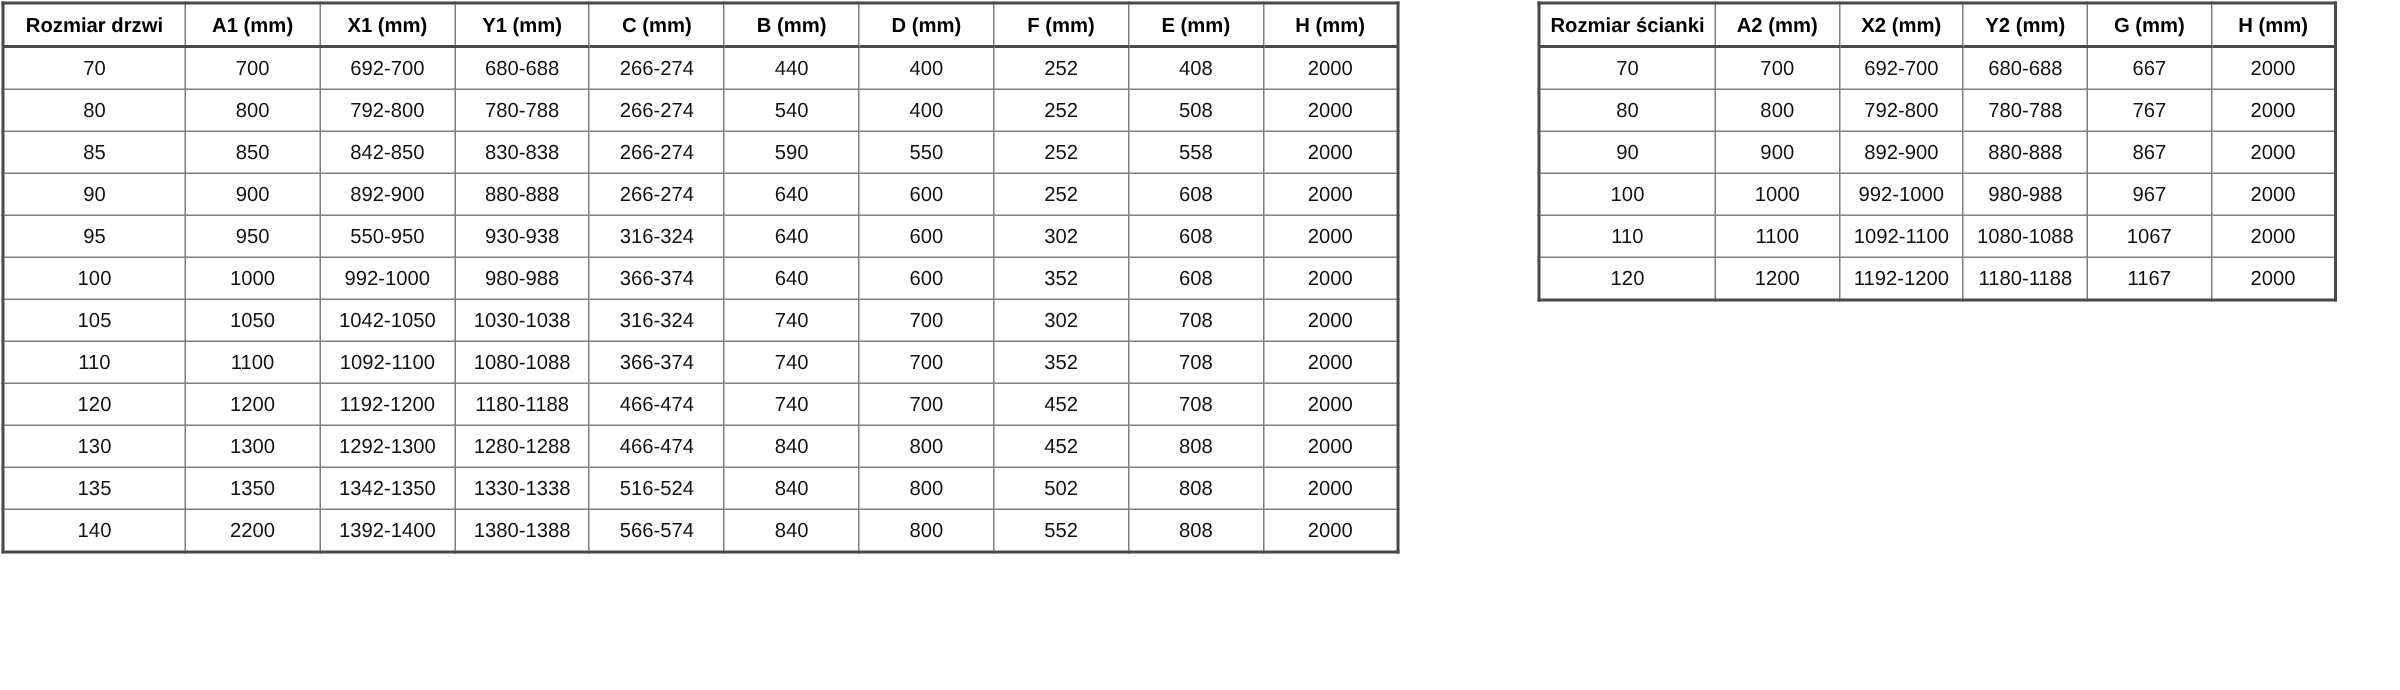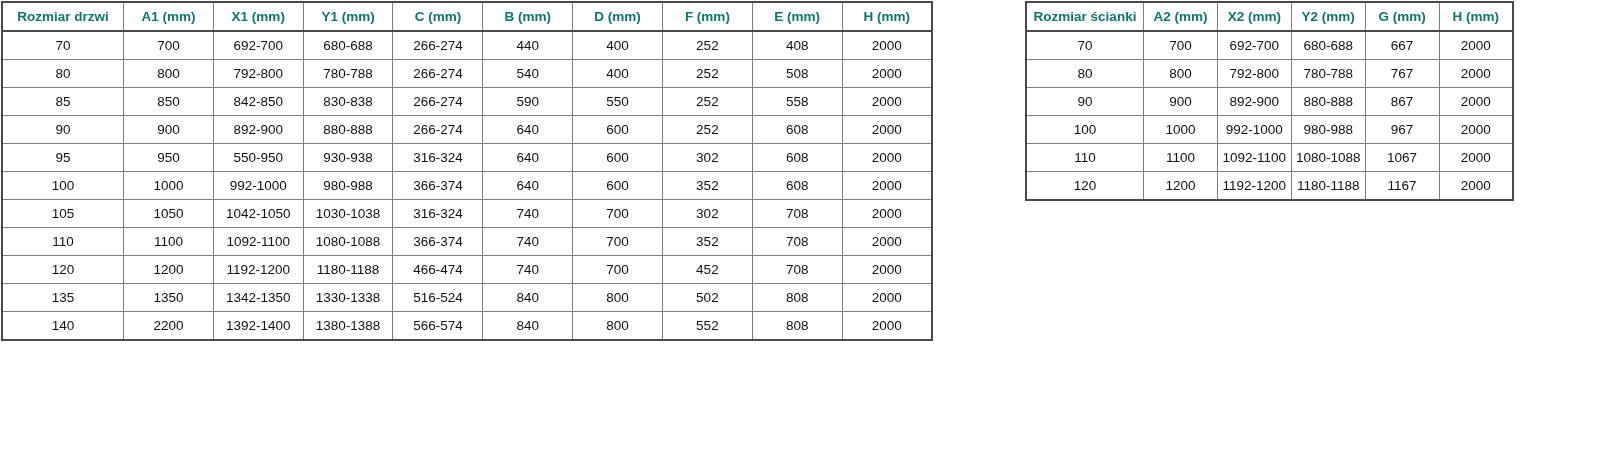--- a/index.html
+++ b/index.html
@@ -34,29 +34,29 @@
     height: 27px;
     padding: 0 2px;
     font-size: 13.5px;
     color: #111111;
     overflow: hidden;
     white-space: nowrap;
   }
   table.spec-table th {
     font-weight: bold;
     border-bottom: 2px solid #4a4a4a;
-    color: #0f766e;
+    color: #000000;
   }
   table.left-table {
     left: 1px;
     width: 932px;
   }
   table.right-table {
     left: 1025px;
-    width: 489px;
+    width: 533px;
   }
   table.left-table th:first-child  { width: 116px; }
   table.right-table th:first-child { width: 112px; }
 </style>
 </head>
 <body>
 
 <div class="page">
   <table class="spec-table left-table">
       <thead>
@@ -176,20 +176,32 @@
           <td>1192-1200</td>
           <td>1180-1188</td>
           <td>466-474</td>
           <td>740</td>
           <td>700</td>
           <td>452</td>
           <td>708</td>
           <td>2000</td>
         </tr>
         <tr>
+          <td>130</td>
+          <td>1300</td>
+          <td>1292-1300</td>
+          <td>1280-1288</td>
+          <td>466-474</td>
+          <td>840</td>
+          <td>800</td>
+          <td>452</td>
+          <td>808</td>
+          <td>2000</td>
+        </tr>
+        <tr>
           <td>135</td>
           <td>1350</td>
           <td>1342-1350</td>
           <td>1330-1338</td>
           <td>516-524</td>
           <td>840</td>
           <td>800</td>
           <td>502</td>
           <td>808</td>
           <td>2000</td>

